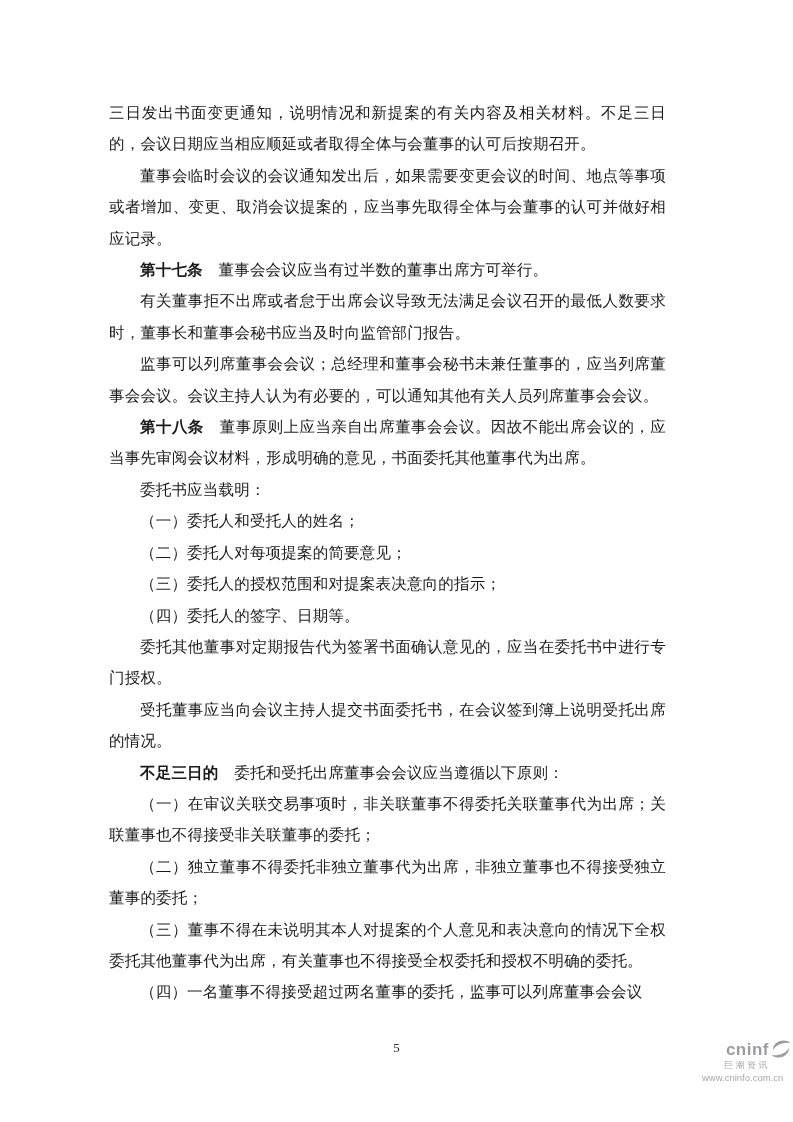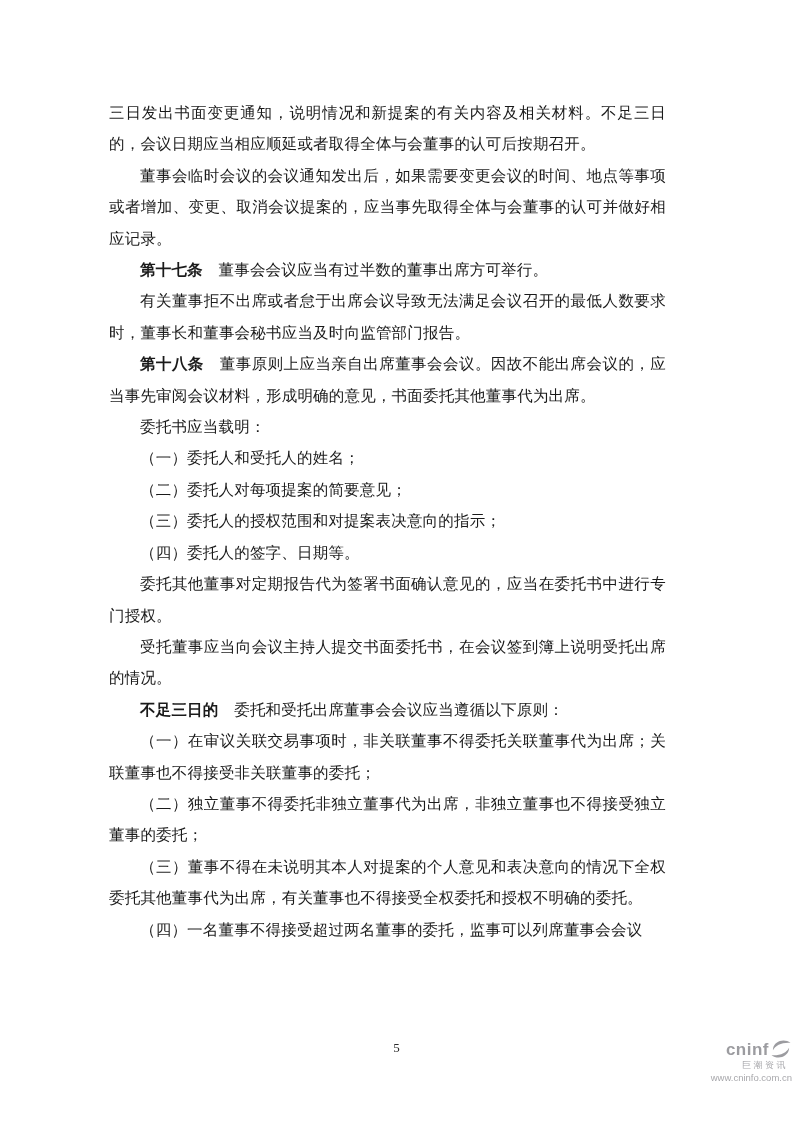--- a/index.html
+++ b/index.html
@@ -53,42 +53,42 @@
     font-size: 17px;
     font-weight: bold;
     letter-spacing: 0.5px;
     color: #9c9ca0;
   }
   .logo-swirl { width: 22px; height: 20px; margin-left: 1px; flex: 0 0 auto; }
   .logo-sub {
     font-size: 9px;
     letter-spacing: 2.5px;
     text-align: right;
-    padding-right: 4px;
+    padding-right: 22px;
     margin-top: 2px;
     color: #a8a8ac;
   }
   .logo-url {
     font-size: 9.5px;
-    text-align: right;
     margin-top: 3px;
     white-space: nowrap;
     color: #a8a8ac;
   }
 </style>
 </head>
 <body>
 
 <div class="page">
 
   <div class="content">
     <p class="para noindent">三日发出书面变更通知，说明情况和新提案的有关内容及相关材料。不足三日的，会议日期应当相应顺延或者取得全体与会董事的认可后按期召开。</p>
     <p class="para">董事会临时会议的会议通知发出后，如果需要变更会议的时间、地点等事项或者增加、变更、取消会议提案的，应当事先取得全体与会董事的认可并做好相应记录。</p>
     <p class="para"><span class="article-lead">第十七条</span><span>　董事会会议应当有过半数的董事出席方可举行。</span></p>
     <p class="para">有关董事拒不出席或者怠于出席会议导致无法满足会议召开的最低人数要求时，董事长和董事会秘书应当及时向监管部门报告。</p>
+    <p class="para">监事可以列席董事会会议；总经理和董事会秘书未兼任董事的，应当列席董事会会议。会议主持人认为有必要的，可以通知其他有关人员列席董事会会议。</p>
     <p class="para"><span class="article-lead">第十八条</span><span>　董事原则上应当亲自出席董事会会议。因故不能出席会议的，应当事先审阅会议材料，形成明确的意见，书面委托其他董事代为出席。</span></p>
     <p class="para">委托书应当载明：</p>
     <p class="para">（一）委托人和受托人的姓名；</p>
     <p class="para">（二）委托人对每项提案的简要意见；</p>
     <p class="para">（三）委托人的授权范围和对提案表决意向的指示；</p>
     <p class="para">（四）委托人的签字、日期等。</p>
     <p class="para">委托其他董事对定期报告代为签署书面确认意见的，应当在委托书中进行专门授权。</p>
     <p class="para">受托董事应当向会议主持人提交书面委托书，在会议签到簿上说明受托出席的情况。</p>
     <p class="para"><span class="article-lead">不足三日的</span><span>　委托和受托出席董事会会议应当遵循以下原则：</span></p>
     <p class="para">（一）在审议关联交易事项时，非关联董事不得委托关联董事代为出席；关联董事也不得接受非关联董事的委托；</p>

